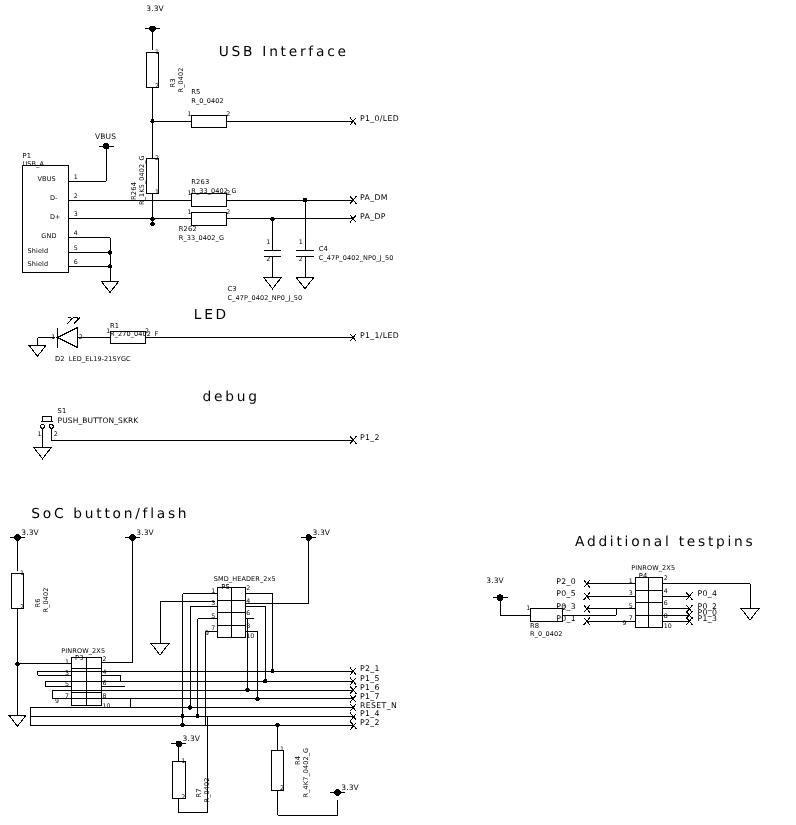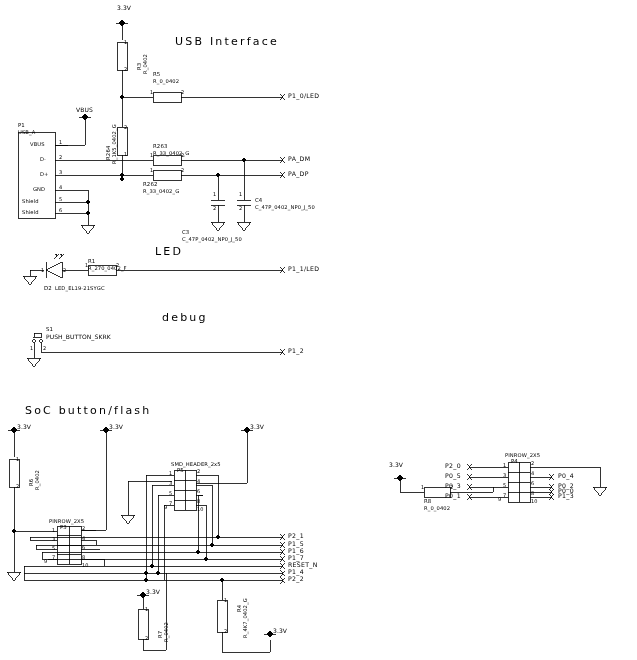--- a/index.html
+++ b/index.html
@@ -431,20 +431,21 @@
   <div class="lbl pin" style="left:145px;top:606px;">1</div>
   <div class="lbl pin" style="left:145px;top:635px;">2</div>
   <div class="lbl ref rot" style="left:157px;top:638px;">R7</div>
   <div class="lbl rot" style="left:163px;top:642px;">R_0402</div>
 
   <div class="lbl pin" style="left:224px;top:597px;">1</div>
   <div class="lbl pin" style="left:224px;top:628px;">2</div>
   <div class="lbl ref rot" style="left:236px;top:612px;">R4</div>
   <div class="lbl rot" style="left:242px;top:638px;">R_4K7_0402_G</div>
 
+  <div class="sect-title" style="left:460px;top:427px;">Additional testpins</div>
 
   <div class="lbl pwr" style="left:389px;top:462px;">3.3V</div>
 
   <div class="lbl pin" style="left:421px;top:484px;">1</div>
   <div class="lbl pin" style="left:450px;top:484px;">2</div>
   <div class="lbl ref" style="left:424px;top:498px;">R8</div>
   <div class="lbl" style="left:424px;top:505px;">R_0_0402</div>
 
   <div class="lbl" style="left:505px;top:452px;">PINROW_2X5</div>
   <div class="lbl ref" style="left:511px;top:458px;">P4</div>

